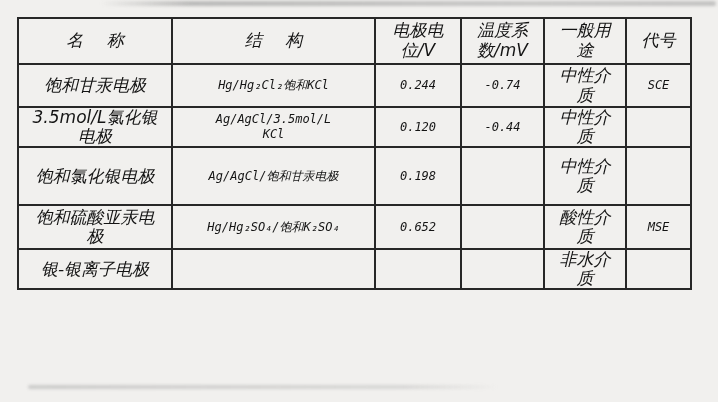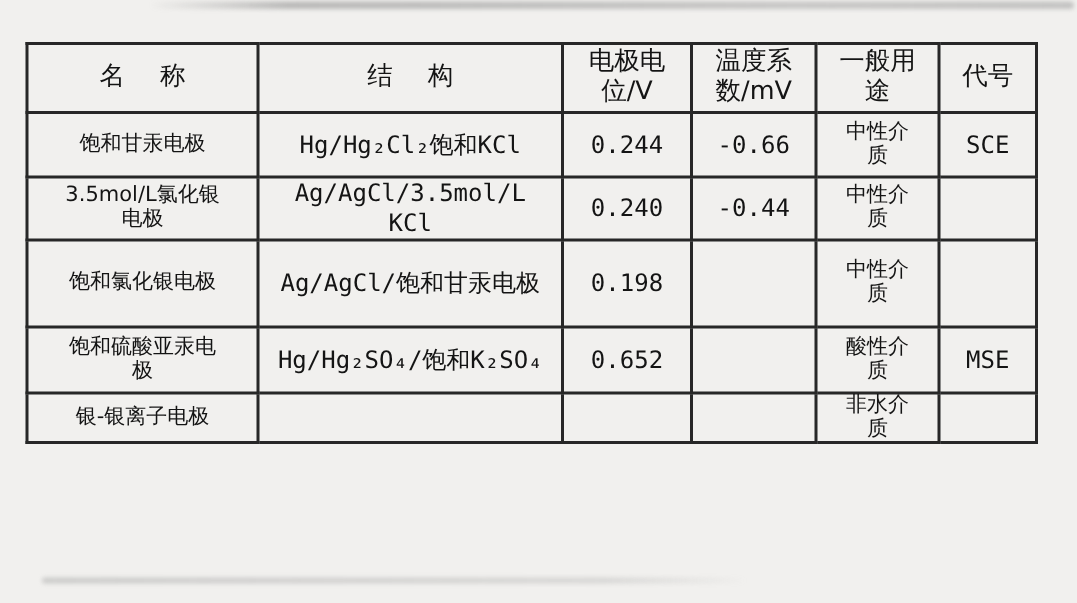--- a/index.html
+++ b/index.html
@@ -24,46 +24,47 @@
   .smudge-top {
     left: 100px; top: 1px; width: 616px; height: 5px;
     background: linear-gradient(to right, rgba(150,150,150,0), rgba(140,140,140,.55) 15%, rgba(150,150,150,.45) 70%, rgba(150,150,150,.5));
   }
   .smudge-bottom {
     left: 28px; top: 385px; width: 470px; height: 4px;
     background: linear-gradient(to right, rgba(150,150,150,.4), rgba(160,160,160,.3) 80%, rgba(170,170,170,0));
   }
   table.electrode {
     position: absolute;
-    left: 17px; top: 28px;
+    left: 17px; top: 17px;
     border-collapse: collapse;
     table-layout: fixed;
     width: 673px;
+    font-style: italic;
   }
   th, td {
     border: 2px solid #272727;
     text-align: center;
     vertical-align: middle;
     white-space: pre-line;
     color: #141414;
     padding: 0 2px;
   }
   th {
     font-weight: normal;
     font-size: 17px;
     line-height: 1.15;
   }
   th.wide-gap { word-spacing: 18px; }
   .cjk {
-    font-size: 14px;
+    font-size: 17px;
     line-height: 1.12;
   }
   .mono {
     font-family: "DejaVu Sans Mono", "Liberation Mono", monospace;
-    font-size: 16px;
+    font-size: 12px;
     line-height: 1.25;
   }
   thead tr        { height: 46px; }
   tbody tr:nth-child(1) { height: 43px; }
   tbody tr:nth-child(2) { height: 34px; }
   tbody tr:nth-child(3) { height: 58px; }
   tbody tr:nth-child(4) { height: 44px; }
   tbody tr:nth-child(5) { height: 32px; }
   tbody tr:nth-child(6) { height: 51px; }
   tbody tr:nth-child(7) { height: 59px; }
@@ -94,31 +95,31 @@
       <th>一般用
 途</th>
       <th>代号</th>
     </tr>
   </thead>
   <tbody>
     <tr>
       <td class="cjk">饱和甘汞电极</td>
       <td class="mono">Hg/Hg₂Cl₂饱和KCl</td>
       <td class="mono">0.244</td>
-      <td class="mono">-0.66</td>
+      <td class="mono">-0.74</td>
       <td class="cjk">中性介
 质</td>
       <td class="mono">SCE</td>
     </tr>
     <tr>
       <td class="cjk">3.5mol/L氯化银
 电极</td>
       <td class="mono">Ag/AgCl/3.5mol/L
 KCl</td>
-      <td class="mono">0.240</td>
+      <td class="mono">0.120</td>
       <td class="mono">-0.44</td>
       <td class="cjk">中性介
 质</td>
       <td class="mono"></td>
     </tr>
     <tr>
       <td class="cjk">饱和氯化银电极</td>
       <td class="mono">Ag/AgCl/饱和甘汞电极</td>
       <td class="mono">0.198</td>
       <td class="mono"></td>

